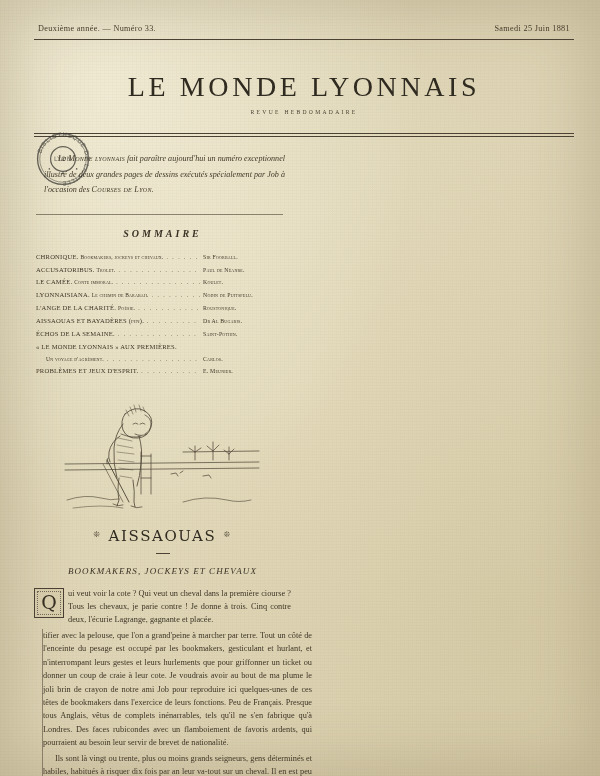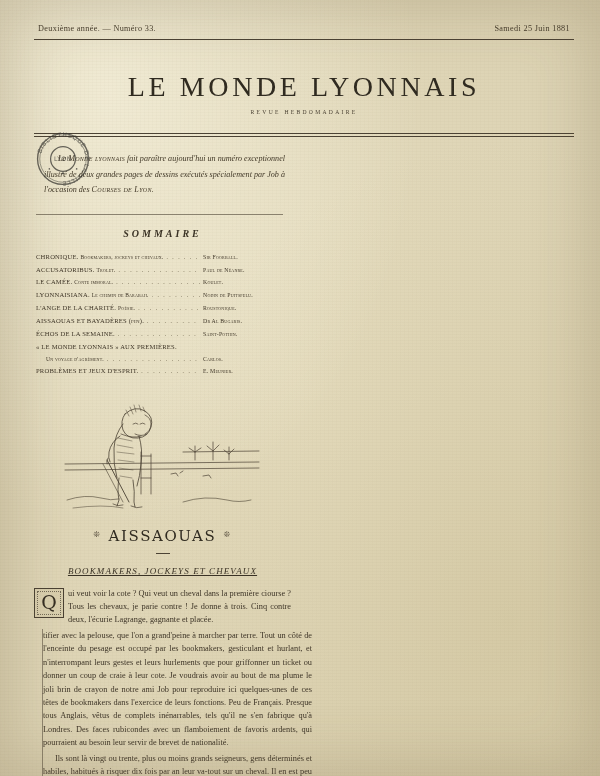--- a/index.html
+++ b/index.html
@@ -210,21 +210,20 @@
     background: #4a4133;
     margin: 5px auto 0 auto;
   }
   .subhead {
     text-align: center;
     font-style: italic;
     font-size: 9px;
     letter-spacing: 1.1px;
     margin: 10px 0 8px 0;
     color: #3a3225;
-    text-decoration: underline;
   }
 
   
   .dropcap {
     float: left;
     width: 30px;
     height: 30px;
     margin: 1px 4px 0 0;
     border: 1px solid #4a4133;
     box-sizing: border-box;

